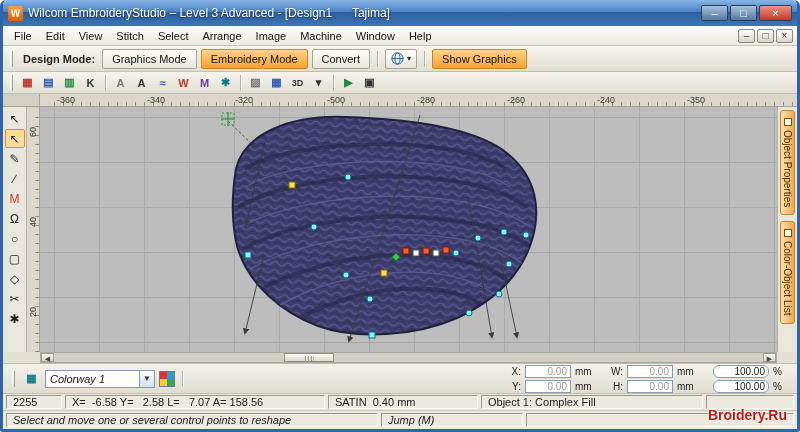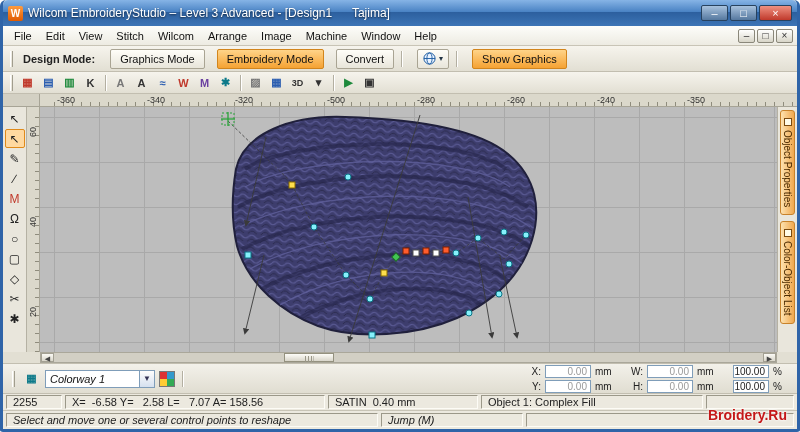--- a/index.html
+++ b/index.html
@@ -27,21 +27,21 @@
     border:1px solid #8a877a;background:linear-gradient(#fff,#d8d5c8);border-radius:2px;}
   
   .toolbar{display:flex;align-items:center;gap:4px;padding:0 4px;
     background:linear-gradient(#f6f4ed,#e2dfd3);border-bottom:1px solid #c2beb0;}
   .mode-toolbar{height:26px;flex:0 0 26px;}
   .icons-toolbar{height:22px;flex:0 0 22px;gap:2px;}
   .grip{width:3px;height:16px;border-left:1px solid #fff;border-right:1px solid #a19d8e;margin:0 3px;}
   .sep{width:1px;height:16px;background:#b3afa1;box-shadow:1px 0 0 #fff;margin:0 3px;}
   .mode-label{font-size:11px;font-weight:bold;color:#222;padding:0 3px;white-space:nowrap;}
   .btn{font-size:11px;height:20px;padding:0 9px;display:flex;align-items:center;white-space:nowrap;
-    border:1px solid #a9a493;background:linear-gradient(#fffef9,#e8e5da);border-radius:2px;color:#111;margin-left:8px;}
+    border:1px solid #a9a493;background:linear-gradient(#fffef9,#e8e5da);border-radius:2px;color:#111;}
   .btn.orange{background:linear-gradient(#ffd489,#f5a233);border-color:#d2851c;}
   .globe-btn{padding:0 5px;gap:3px;}
   .caret{font-size:8px;color:#234;}
   .icon-btn{width:19px;height:18px;display:flex;align-items:center;justify-content:center;
     font-size:11px;font-weight:bold;border:1px solid transparent;border-radius:2px;}
   .c-red{color:#c0392b}.c-blue{color:#2a5db0}.c-green{color:#1e8a3c}.c-dark{color:#333}
   .c-gray{color:#777}.c-purple{color:#6a3fa0}.c-teal{color:#0d7a8a}
   .fs9{font-size:9px}
   
   .ruler-row{height:13px;flex:0 0 13px;display:flex;background:#dbd8cb;border-bottom:1px solid #a7a496;}
@@ -94,21 +94,21 @@
   .combo-btn{width:16px;background:linear-gradient(#fdfdfd,#d5e0ef);border:1px solid #7f9db9;
     font-size:8px;display:flex;align-items:center;justify-content:center;color:#335;}
   .colorway-icon{width:16px;height:16px;border:1px solid #777;display:grid;
     grid-template-columns:1fr 1fr;grid-template-rows:1fr 1fr;}
   .colorway-icon span{display:block;}
   .coords{margin-left:auto;display:flex;flex-direction:column;gap:2px;}
   .srow{display:flex;align-items:center;gap:4px;}
   .flabel{font-size:10px;color:#222;width:12px;text-align:right;}
   .fld{width:46px;height:13px;background:#fff;border:1px solid #7f9db9;font-size:10px;color:#9a9a9a;
     display:flex;align-items:center;justify-content:flex-end;padding:0 3px;}
-  .fld.dark{color:#222;width:36px;}
+  .fld.dark{color:#222;width:56px;border-radius:6px;}
   .unit{width:18px;color:#222;}
   .gap{width:10px;}
   
   .statusbar{height:17px;flex:0 0 17px;display:flex;align-items:center;gap:3px;padding:0 3px;
     background:#ece9df;border-bottom:1px solid #c8c4b6;font-size:11px;color:#222;}
   .hintbar{height:18px;flex:0 0 18px;display:flex;align-items:center;gap:3px;padding:0 3px;
     background:#ece9df;font-size:11px;color:#222;font-style:italic;}
   .scell{height:14px;display:flex;align-items:center;padding:0 6px;white-space:pre;overflow:hidden;
     border:1px solid;border-color:#9b9889 #fdfcf6 #fdfcf6 #9b9889;}
   .w1{width:56px}.w2{width:260px}.w3{width:150px}.w4{flex:1}.w5{width:88px}
@@ -129,21 +129,21 @@
       <div class="win-btn">□</div>
       <div class="win-btn close">×</div>
     </div>
   </div>
 
   <div class="menubar">
     <span class="menu-item">File</span>
     <span class="menu-item">Edit</span>
     <span class="menu-item">View</span>
     <span class="menu-item">Stitch</span>
-    <span class="menu-item">Wilcom</span>
+    <span class="menu-item">Select</span>
     <span class="menu-item">Arrange</span>
     <span class="menu-item">Image</span>
     <span class="menu-item">Machine</span>
     <span class="menu-item">Window</span>
     <span class="menu-item">Help</span>
     <div class="mdi-btns">
       <div class="mdi-btn">–</div>
       <div class="mdi-btn">□</div>
       <div class="mdi-btn">×</div>
     </div>

